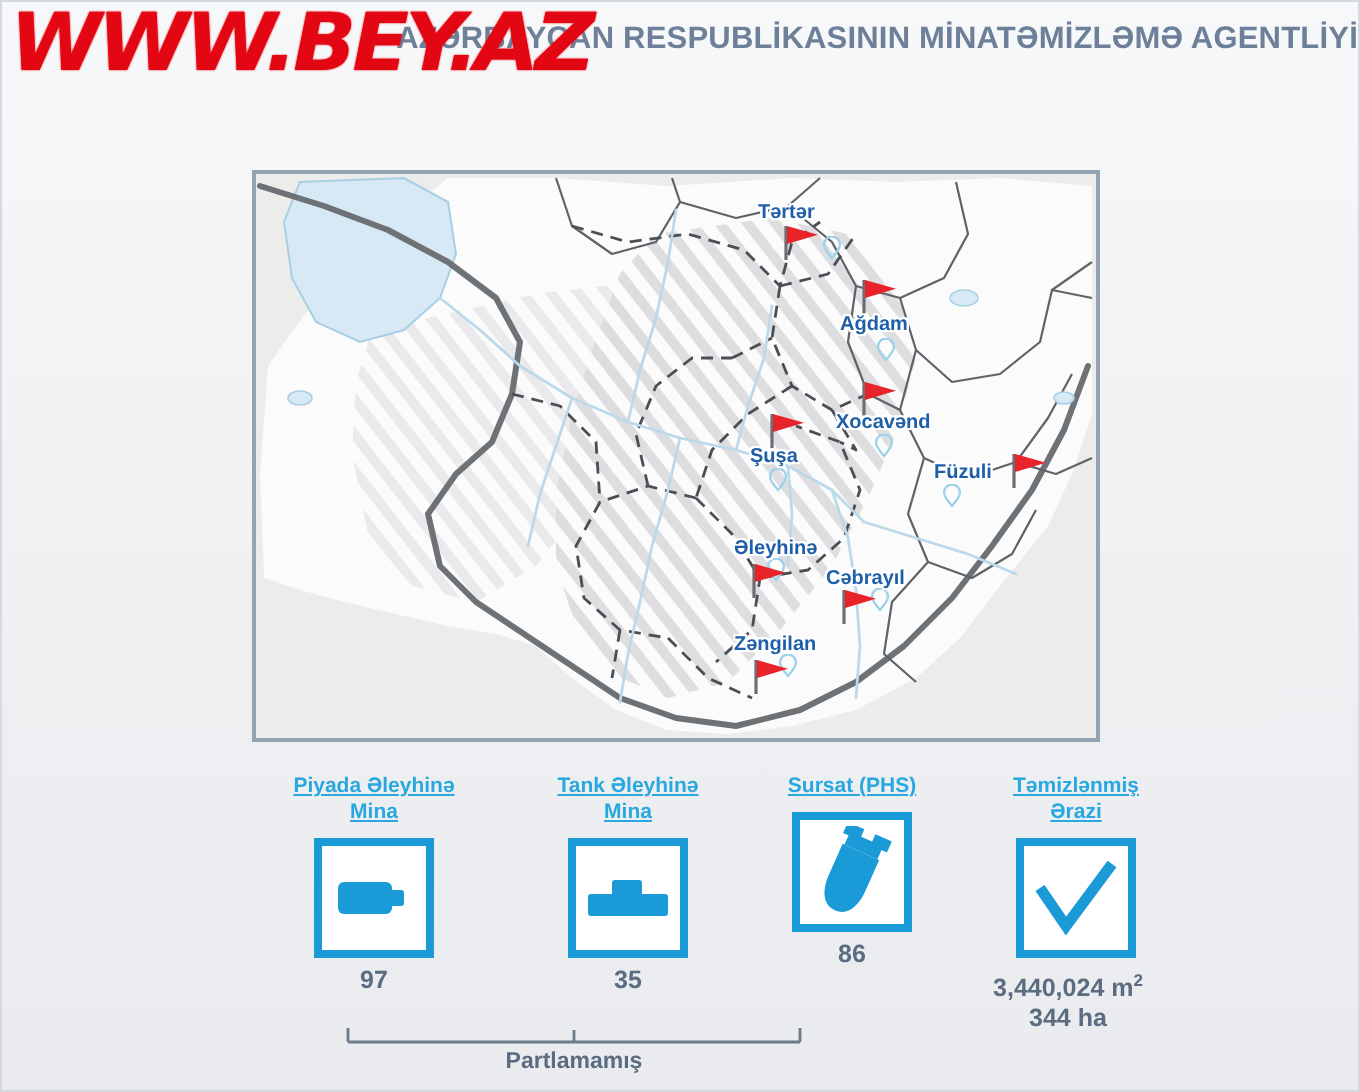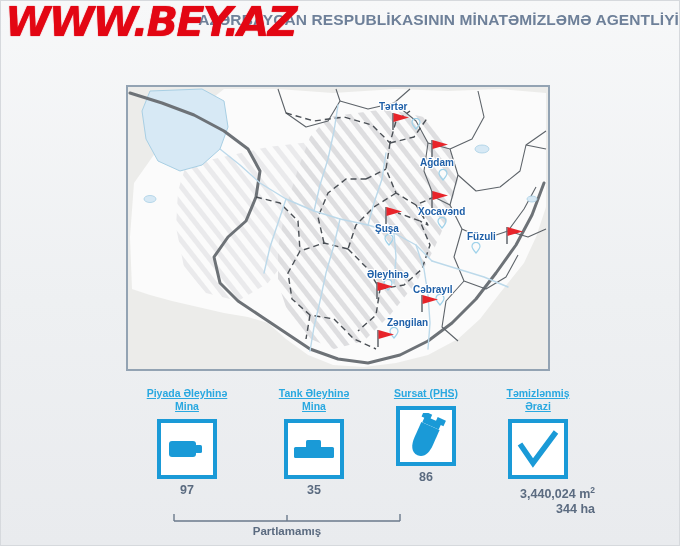--- a/index.html
+++ b/index.html
@@ -104,21 +104,21 @@
     color:#5b6b80;
     font-weight:bold;
     font-size:12.5px;
   }
   .area{
     margin-top:4px;
     color:#5b6b80;
     font-weight:bold;
     font-size:12.5px;
     line-height:15px;
-    text-align:right;
+    text-align:center;
     padding-right:8px;
   }
   .area .sup{font-size:8.5px;vertical-align:super;}
 
   
   .bracket{
     position:absolute;left:172px;top:512px;
     width:228px;height:10px;
   }
   .bracket-label{
@@ -287,21 +287,21 @@
     </svg>
     <div class="city" style="left:412px;top:283px">Cəbrayıl</div>
     <svg style="position:absolute;left:434px;top:293px;z-index:10" width="10" height="12" viewBox="0 0 10 12">
         <path d="M5,11 C5,11 9,6.5 9,4.3 A4,4 0 1 0 1,4.3 C1,6.5 5,11 5,11Z" fill="none" stroke="#9fd2ea" stroke-width="1.2"></path>
       </svg>
 
     <svg class="flag" style="left:374px;top:327px" width="22" height="20" viewBox="0 0 22 20">
       <path d="M3,2 L3,19" stroke="#6a6f75" stroke-width="1.6"></path>
       <path d="M3.5,2 L19,6.4 L3.5,11 Z" fill="#e8242a"></path>
     </svg>
-    <div class="city" style="left:386px;top:316px">Zəngilan</div>
+    <div class="city" style="left:366px;top:316px">Zəngilan</div>
     <svg style="position:absolute;left:388px;top:326px;z-index:10" width="10" height="12" viewBox="0 0 10 12">
         <path d="M5,11 C5,11 9,6.5 9,4.3 A4,4 0 1 0 1,4.3 C1,6.5 5,11 5,11Z" fill="none" stroke="#9fd2ea" stroke-width="1.2"></path>
       </svg>
   </div>
 
   <div class="legend">
 
     <div class="legend-col" style="left:121px;top:0">
       <div class="lbl">Piyada Əleyhinə</div>
       <div class="lbl">Mina</div>

